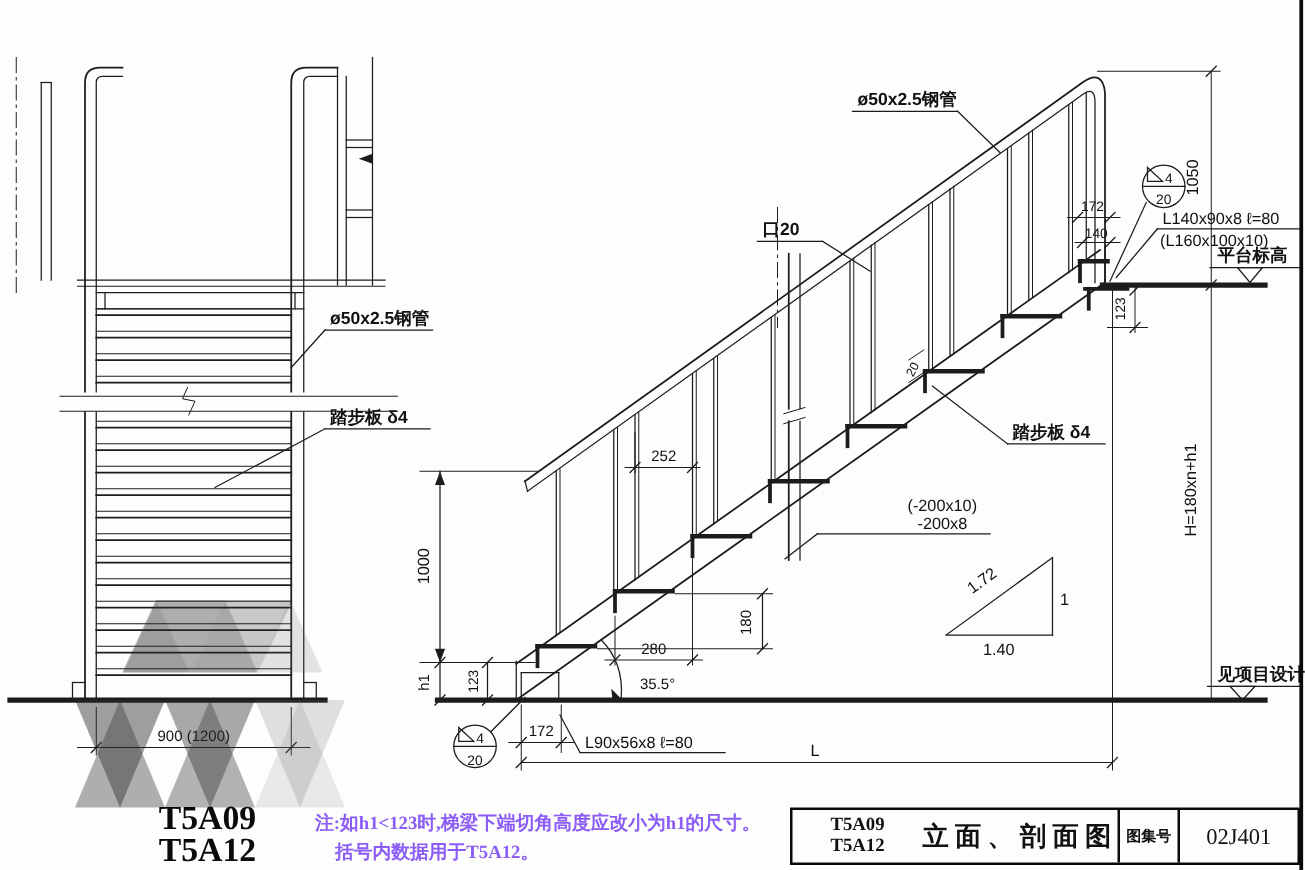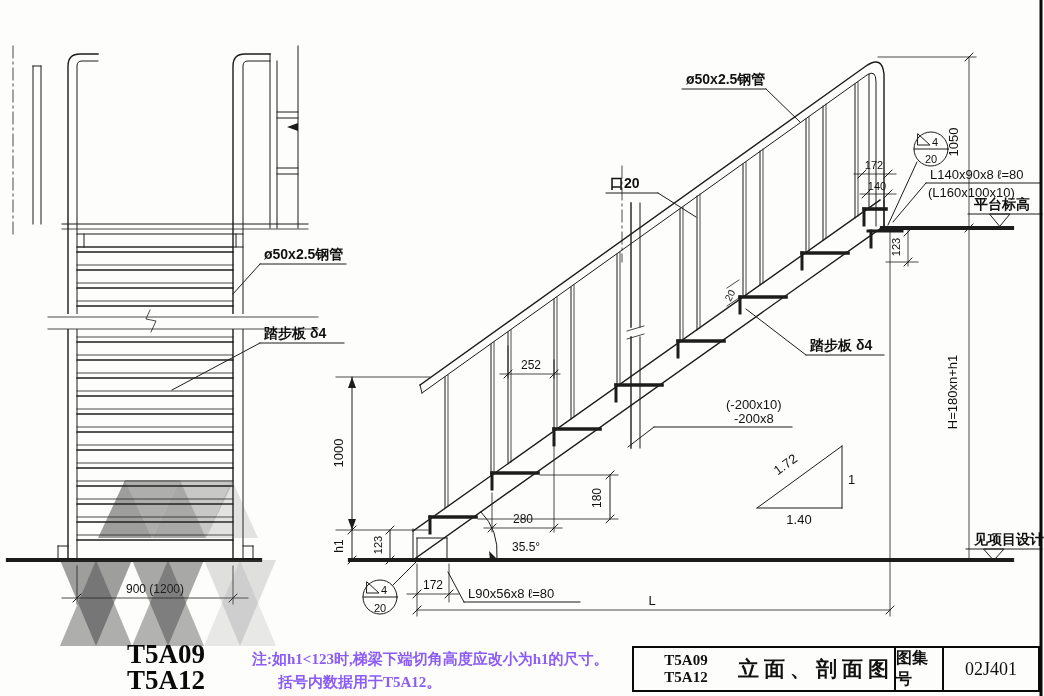--- a/index.html
+++ b/index.html
@@ -17,31 +17,31 @@
   .t10{font-size:10px;}
   .t11{font-size:11px;}
   .t12{font-size:12px;}
   .t13{font-size:13px;}
   .cjk{font-size:14px;font-weight:bold;}
   .mid{text-anchor:middle;}
   .wmD{fill:#2b2b2b;stroke:none;}
   .wmL{fill:#6b6b6b;stroke:none;}
   .note{position:absolute;left:252px;top:648px;width:390px;
         font-family:"Liberation Serif",serif;font-weight:bold;font-size:15px;line-height:23px;color:#8b5cf6;}
-  .note .ind{margin-left:26px;}
+  .note .ind{margin-left:16px;}
   .codes-bl{position:absolute;left:108px;top:641px;width:116px;text-align:center;
         font-family:"Liberation Serif",serif;font-weight:bold;font-size:27px;line-height:26px;color:#0a0a0a;}
   .titleblock{position:absolute;left:632px;top:646px;width:408px;height:46px;
         border:2.5px solid #0a0a0a;display:flex;align-items:stretch;background:#fdfdfc;box-sizing:border-box;}
   .tb-codes{width:104px;display:flex;flex-direction:column;justify-content:center;align-items:center;
         font-family:"Liberation Serif",serif;font-weight:bold;font-size:15px;line-height:17px;}
   .tb-title{flex:1;display:flex;align-items:center;justify-content:center;
         font-size:21px;font-weight:bold;letter-spacing:5px;}
   .tb-label{width:46px;border-left:2px solid #0a0a0a;border-right:2px solid #0a0a0a;
-        display:flex;align-items:center;justify-content:center;font-size:16px;font-weight:bold;}
+        display:flex;align-items:center;justify-content:center;font-size:12px;font-weight:bold;}
   .tb-no{width:94px;display:flex;align-items:center;justify-content:center;
         font-family:"Liberation Serif",serif;font-size:18px;text-align:right;}
 </style>
 </head>
 <body>
 
 <div class="page">
 
 <svg width="1044" height="696" viewBox="0 0 1044 696">
 

